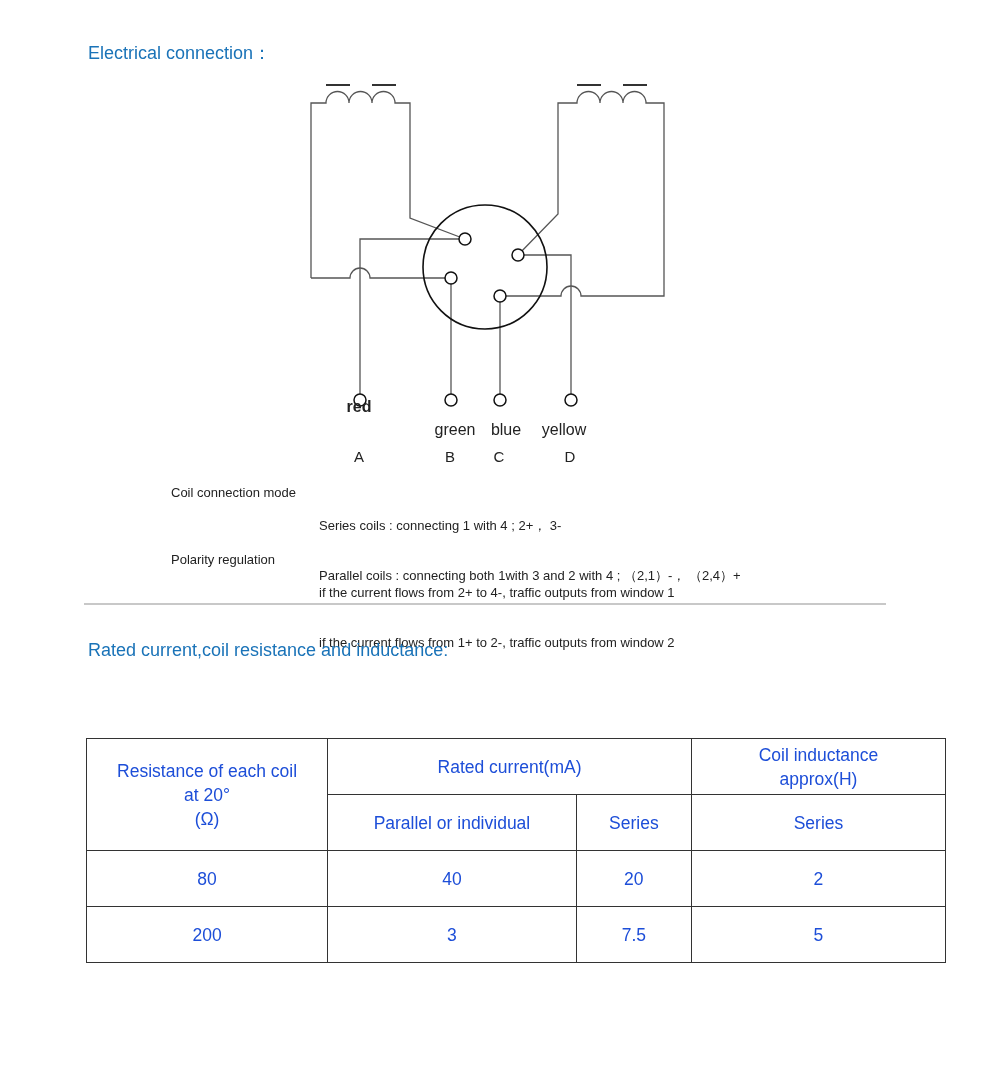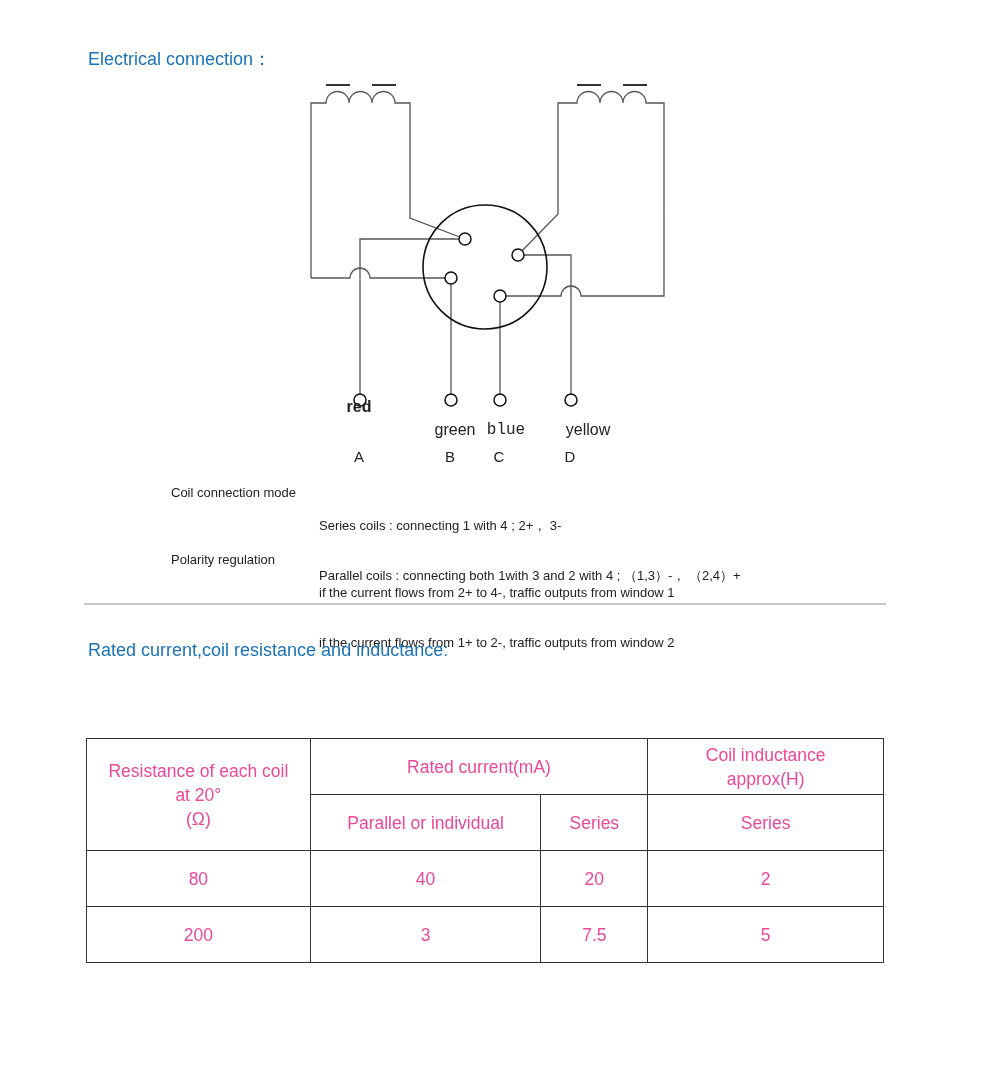--- a/index.html
+++ b/index.html
@@ -1,28 +1,28 @@
 <!DOCTYPE html>
 <html><head>
 <meta charset="utf-8">
 <style>
   html, body { margin: 0; padding: 0; background: #ffffff; }
   body { width: 986px; height: 1084px; position: relative; overflow: hidden;
          font-family: "Liberation Sans", "DejaVu Sans", sans-serif; color: #1a1a1a; }
   .section-title { position: absolute; left: 88px; font-size: 18px; color: #1a73b8; }
-  #title1 { top: 47px; }
+  #title1 { top: 41px; }
   #title2 { top: 640px; }
   svg.diagram { position: absolute; left: 0; top: 0; }
   .pin-label { position: absolute; font-size: 16px; color: #222; transform: translateX(-50%); white-space: nowrap; }
   .pin-letter { position: absolute; font-size: 15px; color: #222; transform: translateX(-50%); }
   .spec-label { position: absolute; left: 171px; font-size: 13px; color: #222; }
   .spec-lines { position: absolute; left: 319px; font-size: 13px; line-height: 16.5px; color: #222; white-space: pre; }
   .divider { position: absolute; left: 84px; top: 603px; width: 802px; height: 2px; background: #c8c8c8; }
-  table.spec { position: absolute; left: 86px; top: 738px; width: 798px; border-collapse: collapse;
-               font-size: 17.5px; color: #ec4899; }
+  table.spec { position: absolute; left: 86px; top: 738px; width: 860px; border-collapse: collapse;
+               font-size: 17.5px; color: #1d4ed8; }
   table.spec td { border: 1.5px solid #333; text-align: center; vertical-align: middle; padding: 0; line-height: 24px; }
   .r1 { height: 56px; } .r2 { height: 56px; padding-left: 36px; } .r3 { height: 56px; margin-top: 16px; } .r4 { height: 56px; }
 </style>
 </head>
 <body>
 
 <div id="title1" class="section-title">Electrical connection：</div>
 
 <svg class="diagram" width="986" height="470" viewBox="0 0 986 470">
   <g fill="none" stroke="#555" stroke-width="1.3">
@@ -58,32 +58,32 @@
     <circle cx="500" cy="296" r="6"></circle>
     <circle cx="360" cy="400" r="6"></circle>
     <circle cx="451" cy="400" r="6"></circle>
     <circle cx="500" cy="400" r="6"></circle>
     <circle cx="571" cy="400" r="6"></circle>
   </g>
 </svg>
 
 <div class="pin-label" style="left:359px; top:398px;font-weight:bold;">red</div>
 <div class="pin-label" style="left:455px; top:421px;">green</div>
-<div class="pin-label" style="left:506px; top:421px;font-family:Liberation Mono, monospace;">blue</div>
-<div class="pin-label" style="left:588px; top:421px;">yellow</div>
+<div class="pin-label" style="left:506px; top:421px;">blue</div>
+<div class="pin-label" style="left:564px; top:421px;">yellow</div>
 
 <div class="pin-letter" style="left:359px; top:448px;">A</div>
 <div class="pin-letter" style="left:450px; top:448px;">B</div>
 <div class="pin-letter" style="left:499px; top:448px;">C</div>
 <div class="pin-letter" style="left:570px; top:448px;">D</div>
 
 <div class="spec-label" style="top:485px;">Coil connection mode</div>
 <div class="spec-lines" style="top:485px;">
   <div>Series coils : connecting 1 with 4 ; 2+， 3-</div>
-  <div>Parallel coils : connecting both 1with 3 and 2 with 4 ; （1,3）-， （2,4）+</div>
+  <div>Parallel coils : connecting both 1with 3 and 2 with 4 ; （2,1）-， （2,4）+</div>
 </div>
 
 <div class="spec-label" style="top:552px;">Polarity regulation</div>
 <div class="spec-lines" style="top:552px;">
   <div>if the current flows from 2+ to 4-, traffic outputs from window 1</div>
   <div>if the current flows from 1+ to 2-, traffic outputs from window 2</div>
 </div>
 
 <div class="divider"></div>
 

